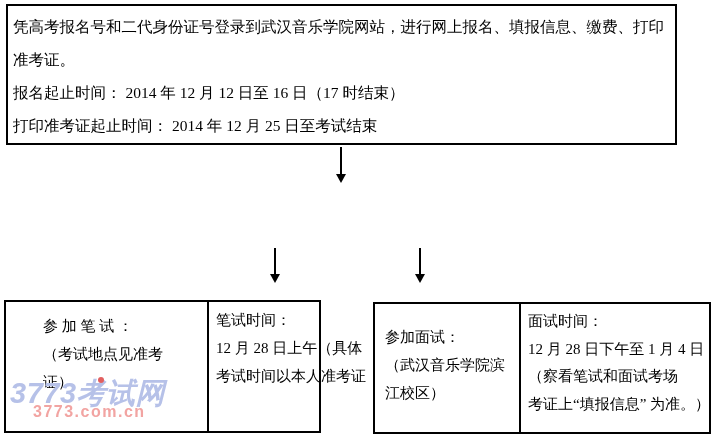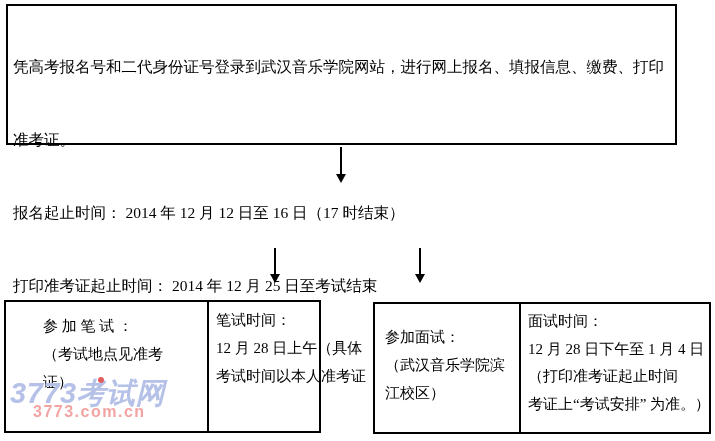--- a/index.html
+++ b/index.html
@@ -6,21 +6,21 @@
   body { background:#ffffff; }
   .canvas {
     position:relative; width:715px; height:441px; background:#ffffff;
     font-family:"Liberation Serif","DejaVu Serif",serif; color:#000;
     overflow:hidden;
   }
   .box { position:absolute; border:2px solid #000; background:#fff; }
 
   
   .top-box { left:6px; top:4px; width:671px; height:141px; padding:4px 4px 0 5px; font-size:15.5px; }
-  .top-box .line { line-height:33px; white-space:nowrap;margin-top:40px; }
+  .top-box .line { line-height:33px; white-space:nowrap; }
 
   
   .mid-box { left:215px; top:187px; width:252px; height:41px;
              display:flex; align-items:center; justify-content:center;
              font-size:24px; letter-spacing:1px; white-space:nowrap; }
 
   
   .arrow-line { position:absolute; width:2px; background:#000; }
   .arrow-head { position:absolute; width:0; height:0;
                 border-left:5px solid transparent; border-right:5px solid transparent;
@@ -90,22 +90,22 @@
 
   <div class="table table-interview">
     <div class="cell cell-participate">
       <div class="line">参加面试：</div>
       <div class="line">（武汉音乐学院滨</div>
       <div class="line">江校区）</div>
     </div>
     <div class="cell cell-time">
       <div class="line">面试时间：</div>
       <div class="line">12 月 28 日下午至 1 月 4 日</div>
-      <div class="line">（打印准考证起止时间</div>
-      <div class="line">考证上“考试安排” 为准。）</div>
+      <div class="line">（察看笔试和面试考场</div>
+      <div class="line">考证上“填报信息” 为准。）</div>
     </div>
   </div>
 
   <div class="wm-title">3773考试网</div>
   <div class="wm-dot"></div>
   <div class="wm-url">3773.com.cn</div>
 
 </div>
 
 </body></html>

